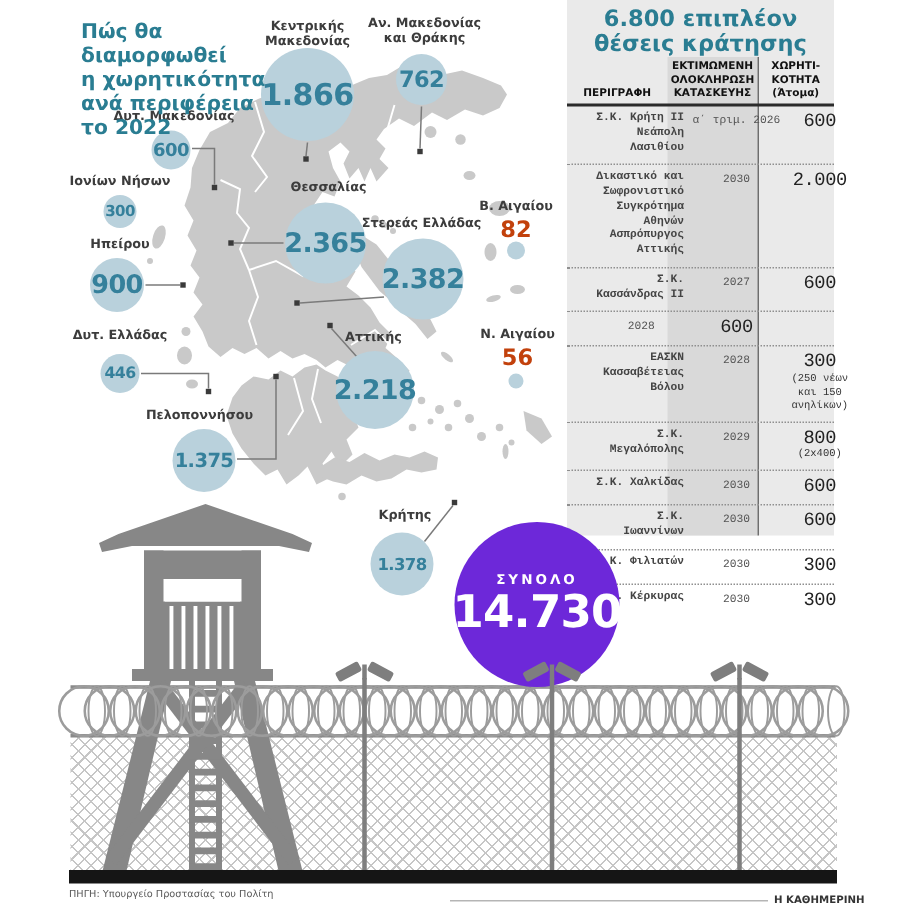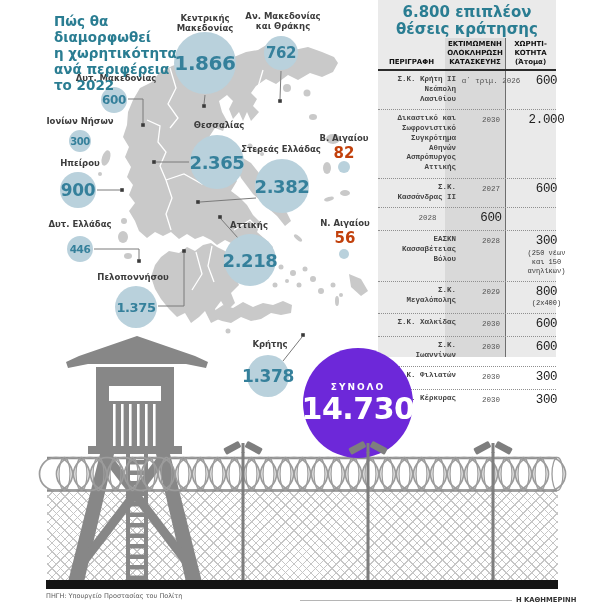--- a/index.html
+++ b/index.html
@@ -205,21 +205,21 @@
         <span class="rvalue" style="font-size: 18px;">2.218</span>
       </div>
       <div class="rlabel" style="left: 344px; top: 133px;">Β. Αιγαίου</div>
       <div class="rbubble" style="left: 338px; top: 161px; width: 12px; height: 12px;"></div>
       <div class="rvalue-free" style="left: 344px; top: 144px; font-size: 15px;">82</div>
       <div class="rlabel" style="left: 345px; top: 218px;">Ν. Αιγαίου</div>
       <div class="rbubble" style="left: 339px; top: 249px; width: 10px; height: 10px;"></div>
       <div class="rvalue-free" style="left: 345px; top: 229px; font-size: 15px;">56</div>
       <div class="rlabel" style="left: 270px; top: 339px;">Κρήτης</div>
       <div class="rbubble" style="left: 247px; top: 355px; width: 42px; height: 42px;">
-        <span class="rvalue" style="font-size: 17px;">1.378</span>
+        <span class="rvalue" style="font-size: 11px;">1.378</span>
       </div>
     </div>
 
   <div class="total-bubble">
     <div class="total-label">ΣΥΝΟΛΟ</div>
     <div class="total-value">14.730</div>
   </div>
 
   <div class="table-panel">
     <div class="table-shade"></div>

